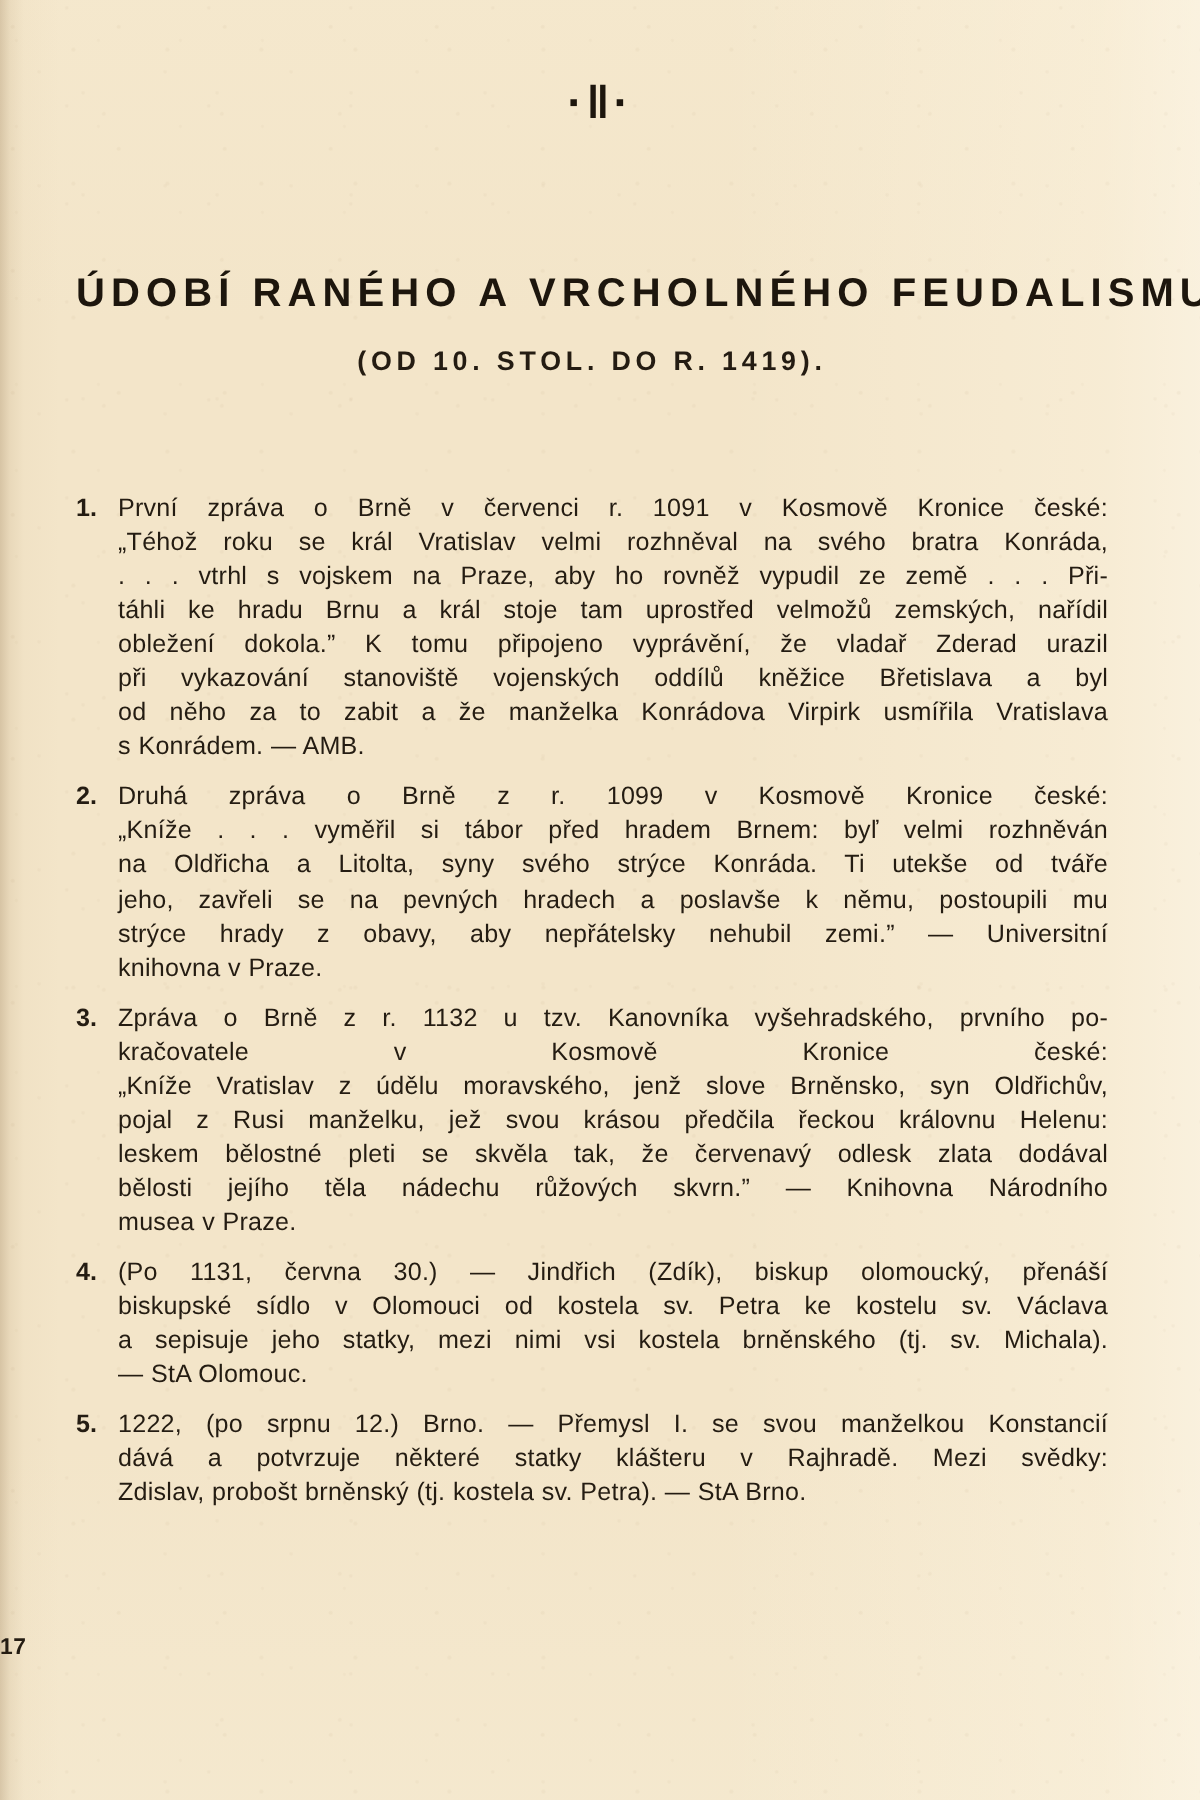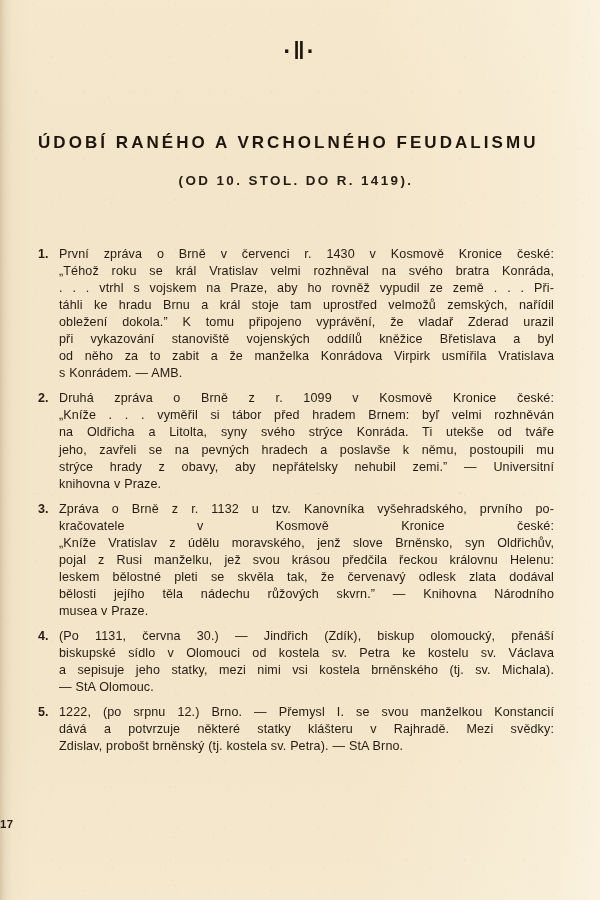--- a/index.html
+++ b/index.html
@@ -76,21 +76,21 @@
     line-height: 1;
   }
 
   
   .chapter-title {
     position: absolute;
     top: 122px;
     left: 38px;
     width: 516px;
     text-align: left;
-    font-size: 17px;
+    font-size: 20px;
     font-weight: 700;
     letter-spacing: 3.05px;
     color: #1d160d;
     line-height: 1.2;
     white-space: nowrap;
   }
 
   .chapter-subtitle {
     position: absolute;
     top: 162px;
@@ -175,21 +175,21 @@
     <div class="ornament">·‖·</div>
 
     <h1 class="chapter-title">ÚDOBÍ RANÉHO A VRCHOLNÉHO FEUDALISMU</h1>
 
     <h2 class="chapter-subtitle">(OD 10. STOL. DO R. 1419).</h2>
 
     <div class="entries">
         <div class="entry">
           <span class="entry-num">1.</span>
           <span class="entry-body">
-            <span class="ln">První zpráva o Brně v červenci r. 1430 v Kosmově Kronice české:</span>
+            <span class="ln">První zpráva o Brně v červenci r. 1091 v Kosmově Kronice české:</span>
             <span class="ln">„Téhož roku se král Vratislav velmi rozhněval na svého bratra Konráda,</span>
             <span class="ln">. . . vtrhl s vojskem na Praze, aby ho rovněž vypudil ze země . . . Při-</span>
             <span class="ln">táhli ke hradu Brnu a král stoje tam uprostřed velmožů zemských, nařídil</span>
             <span class="ln">obležení dokola.” K tomu připojeno vyprávění, že vladař Zderad urazil</span>
             <span class="ln">při vykazování stanoviště vojenských oddílů kněžice Břetislava a byl</span>
             <span class="ln">od něho za to zabit a že manželka Konrádova Virpirk usmířila Vratislava</span>
             <span class="ln last">s Konrádem. — AMB.</span>
           </span>
         </div>
         <div class="entry">

